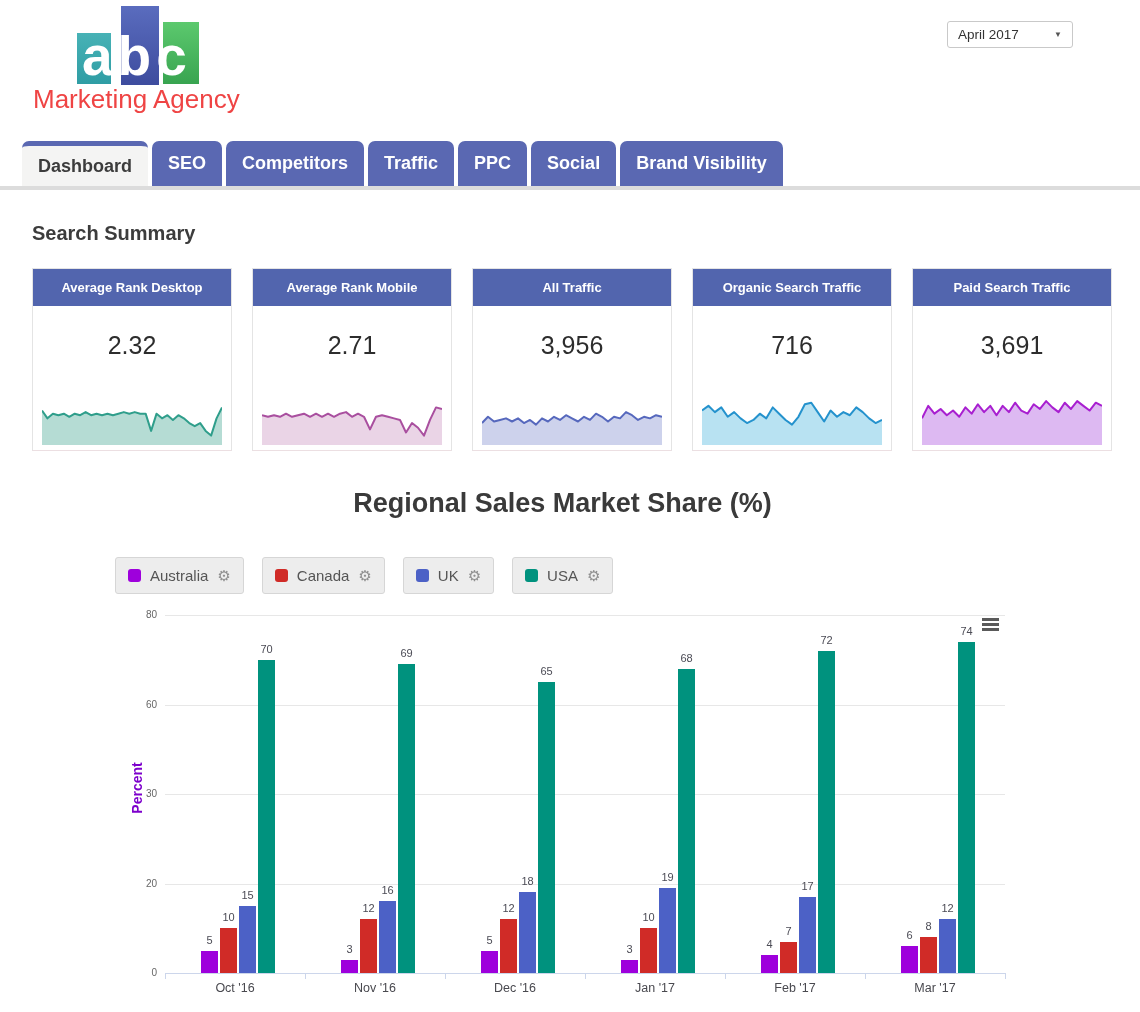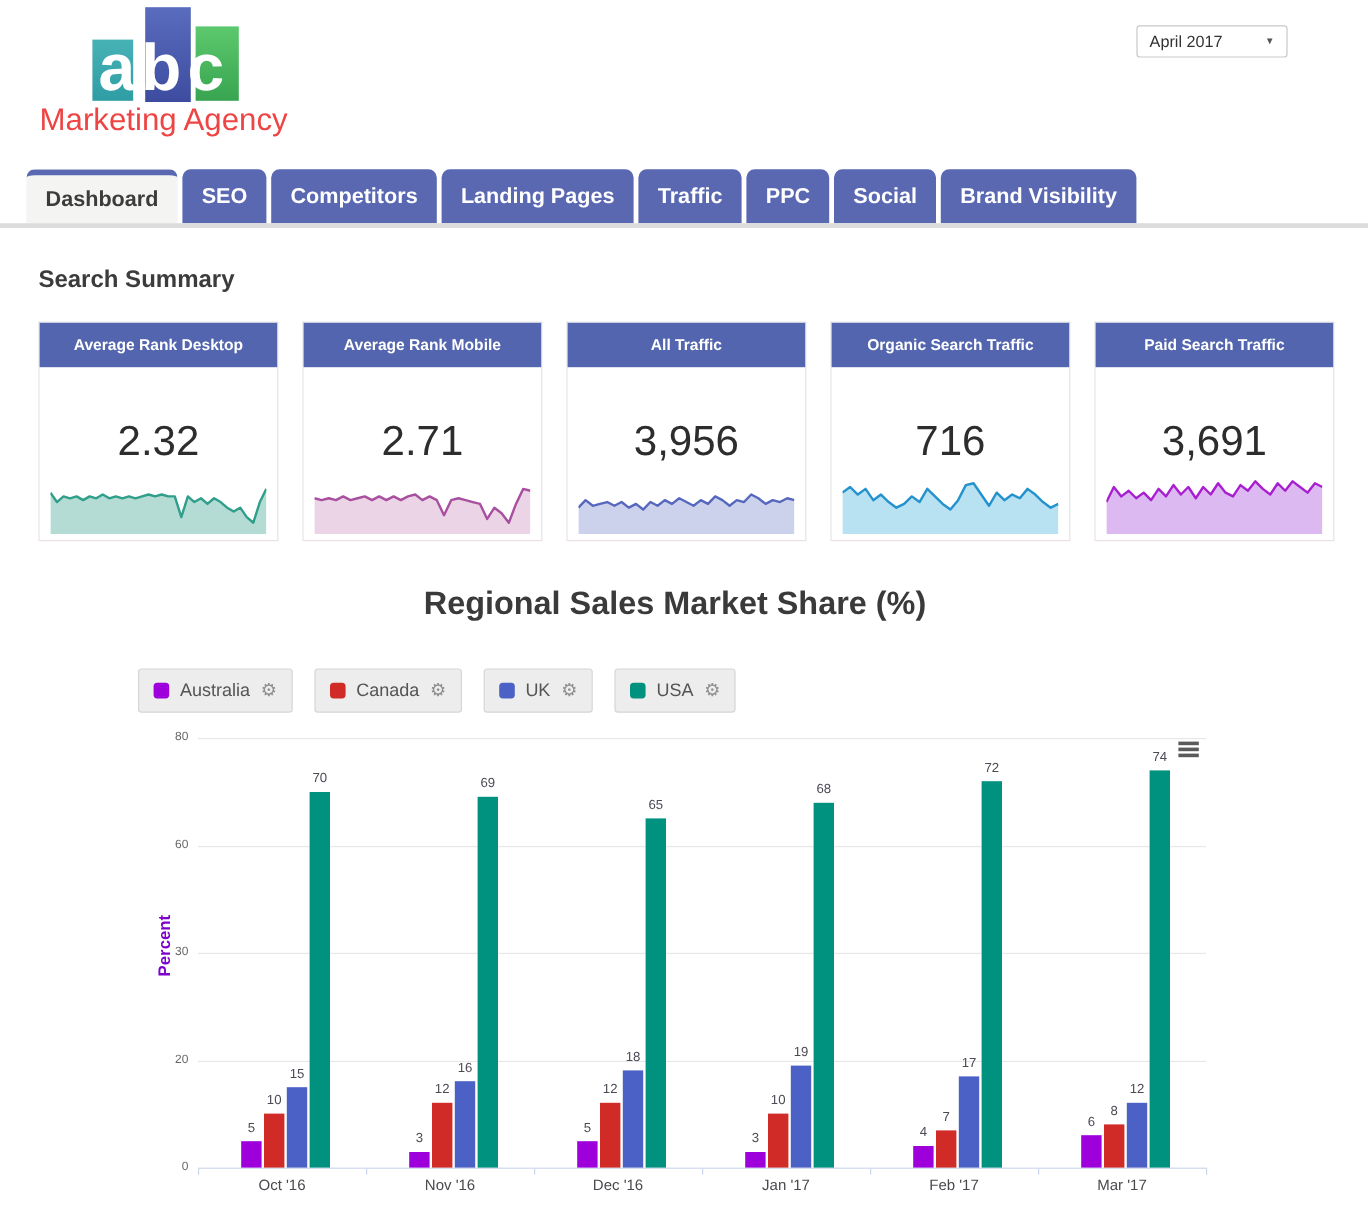--- a/index.html
+++ b/index.html
@@ -27,21 +27,21 @@
     padding:0 16px; cursor:pointer;font-weight:bold; }
   .tab.active { background:#f4f4f3; color:#3c3c3c; border-top:5px solid #5a68b2; }
   .tabs-underline { position:absolute; left:0; top:186px; width:1140px; height:4px; background:#dcdcdc; }
 
   
   .section-heading { position:absolute; left:32px; top:222px; font-size:20px; font-weight:bold; color:#3c3c3c; }
   .card { position:absolute; top:268px; width:200px; height:183px; background:#fff;
     border:1px solid #e4e4e4; border-bottom:1px solid #ecdfe2; }
   .card-header { height:37px; background:#5265ae; color:#fff; font-size:13px; font-weight:bold;
     display:flex; align-items:center; justify-content:center; }
-  .card-value { margin-top:42px; text-align:center; font-size:35px; color:#2d2d2d; }
+  .card-value { margin-top:25px; text-align:center; font-size:25px; color:#2d2d2d; }
   .card-spark { position:absolute; left:9px; right:9px; bottom:5px; height:47px; }
   .card-spark svg { width:100%; height:100%; display:block; }
 
   
   .chart-title { position:absolute; left:0; top:488px; width:1125px; text-align:center;
     font-size:27px; font-weight:bold; color:#3a3a3a; }
   .legend { position:absolute; left:115px; top:557px; display:flex; gap:18px; }
   .legend-item { display:flex; align-items:center; background:#ededed; border:1px solid #d6d6d6;
     border-radius:3px; padding:9px 12px; cursor:pointer; }
   .legend-swatch { width:13px; height:13px; border-radius:3px; margin-right:9px; }
@@ -76,21 +76,20 @@
 
   <div class="period-select">
     <span class="val">April 2017</span>
     <span class="caret">▼</span>
   </div>
 
   <nav class="tabs" id="tabs">
       <div class="tab active" style="min-width: 98px;">Dashboard</div>
       <div class="tab" style="min-width: 46px;">SEO</div>
       <div class="tab" style="min-width: 105px;">Competitors</div>
-      <div class="tab" style="min-width: 118px;">Landing Pages</div>
       <div class="tab" style="min-width: 62px;">Traffic</div>
       <div class="tab" style="min-width: 55px;">PPC</div>
       <div class="tab" style="min-width: 67px;">Social</div>
       <div class="tab" style="min-width: 118px;">Brand Visibility</div>
     </nav>
   <div class="tabs-underline"></div>
 
   <h2 class="section-heading">Search Summary</h2>
   <div id="cards">
       <div class="card" style="left: 32px;">

